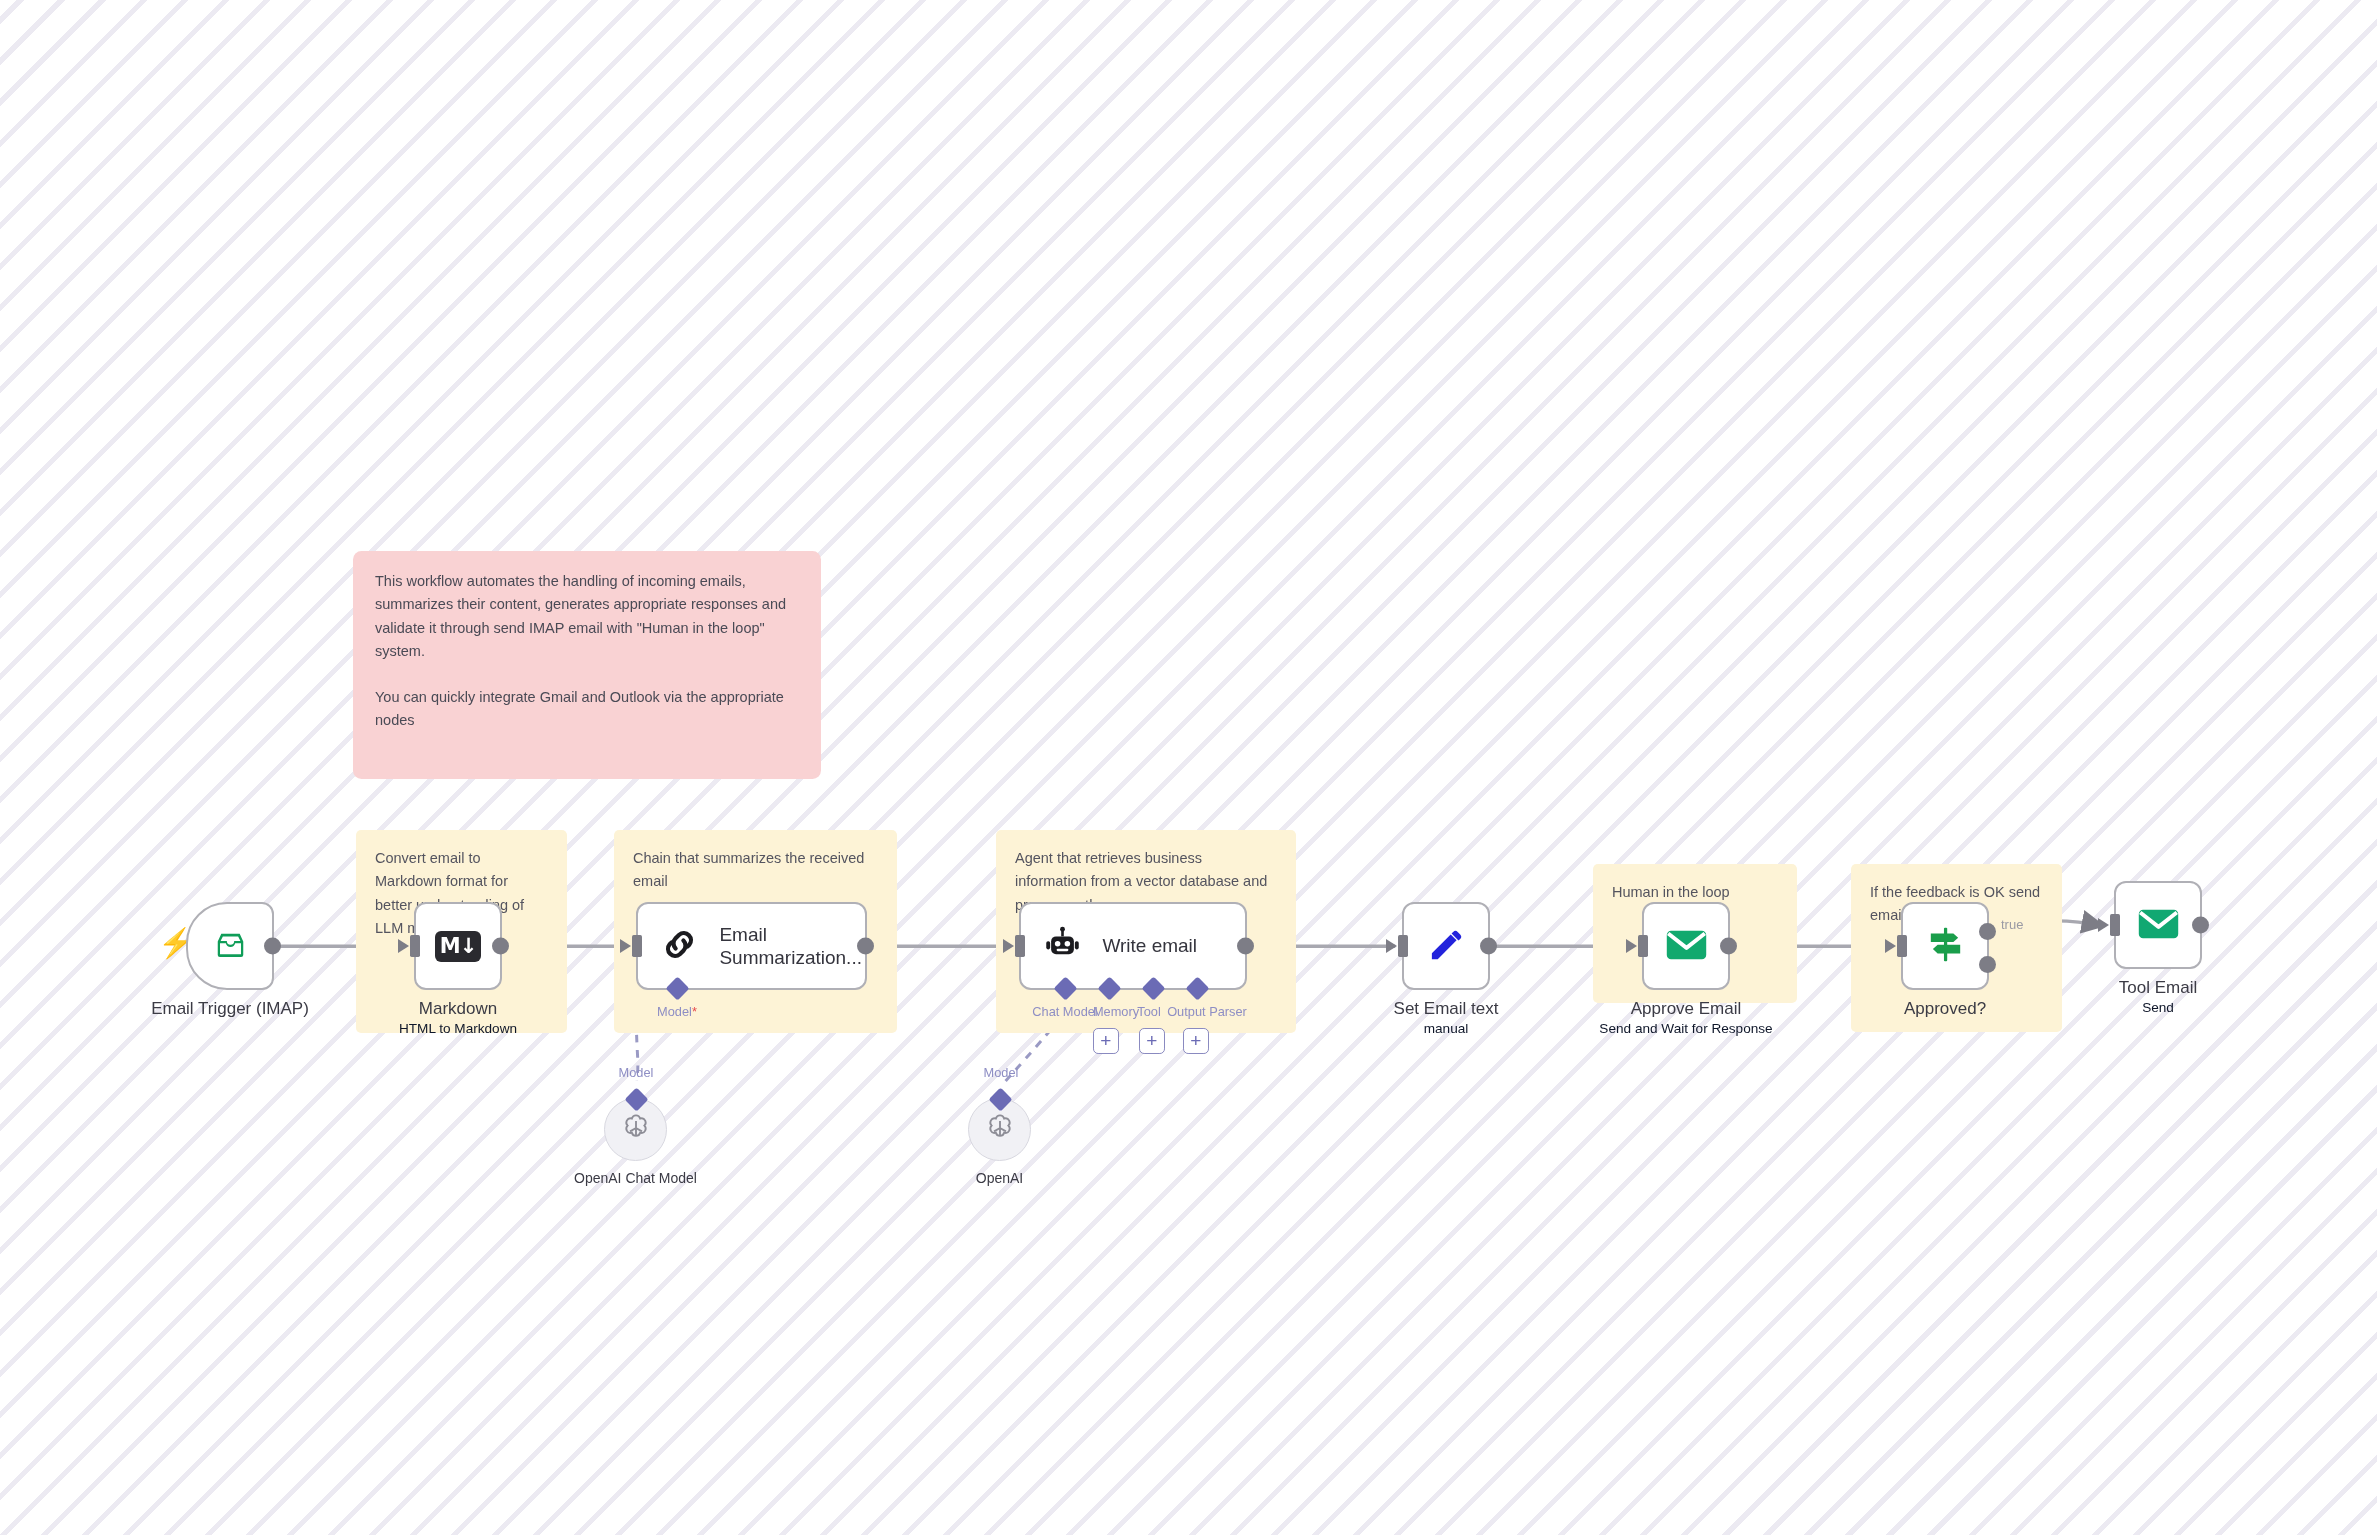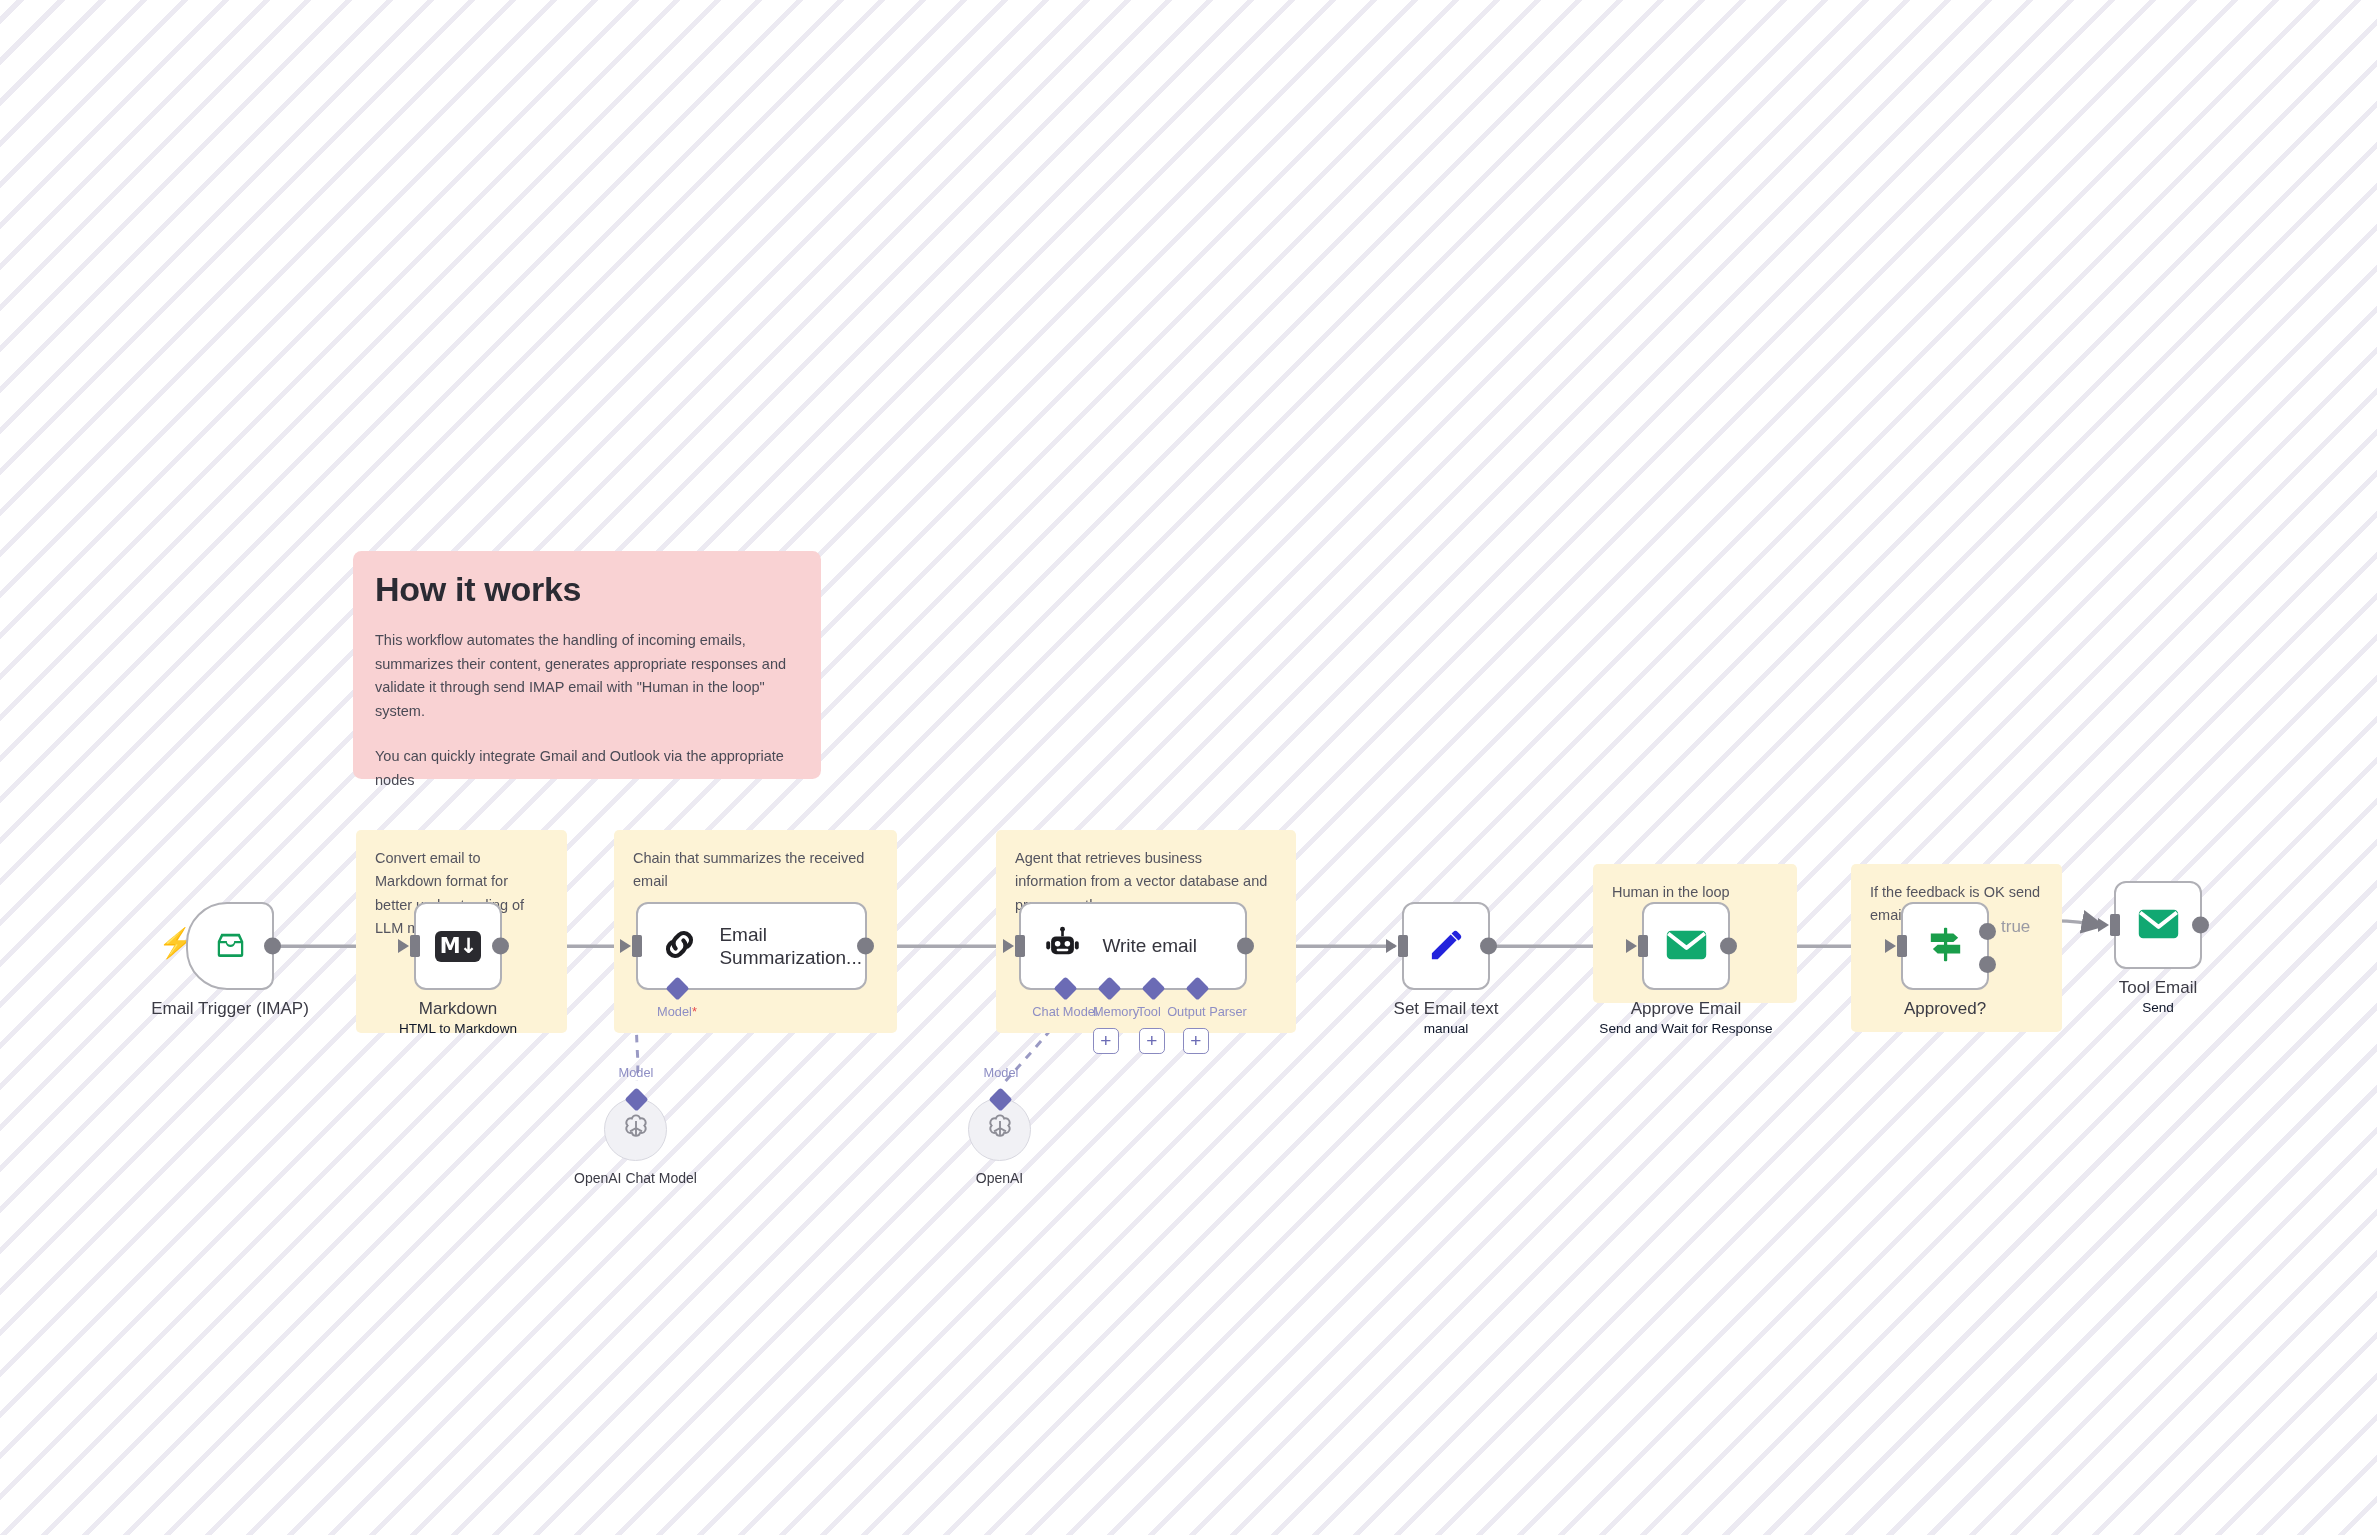--- a/index.html
+++ b/index.html
@@ -184,21 +184,21 @@
     font-family: "DejaVu Sans", sans-serif;
   }
   .bolt {
     position: absolute;
     font-size: 29px;
     color: #ff6d5a;
     line-height: 1;
   }
   .wire-label {
     position: absolute;
-    font-size: 17px;
+    font-size: 13px;
     color: #9a9aa4;
     white-space: nowrap;
     text-align: right;
   }
 </style>
 </head>
 <body>
 
 <div id="canvas">
 
@@ -225,21 +225,20 @@
 
     <path d="M 748 1198 C 748 1240 752 1250 748 1270" stroke="#9a9ac4" stroke-width="3.5" fill="none" stroke-dasharray="9 9"></path>
     <path d="M 1247 1196 C 1210 1240 1200 1250 1178 1275" stroke="#9a9ac4" stroke-width="3.5" fill="none" stroke-dasharray="9 9"></path>
 
     <line x1="1300" y1="1196" x2="1300" y2="1210" stroke="#9a9ac4" stroke-width="3"></line>
     <line x1="1353" y1="1196" x2="1353" y2="1210" stroke="#9a9ac4" stroke-width="3"></line>
     <line x1="1405" y1="1196" x2="1405" y2="1210" stroke="#9a9ac4" stroke-width="3"></line>
   </svg>
 
   <div class="sticky pink" style="left:353px; top:551px; width:468px; height:228px;">
-    <h2>How it works</h2>
     <p>This workflow automates the handling of incoming emails, summarizes their content, generates appropriate responses and validate it through send IMAP email with "Human in the loop" system.</p>
     <p>You can quickly integrate Gmail and Outlook via the appropriate nodes</p>
   </div>
 
   <div class="sticky yellow" style="left:356px; top:830px; width:211px; height:203px;">
     <div class="sticky-caption">Convert email to Markdown format for better understanding of LLM models</div>
   </div>
 
   <div class="sticky yellow" style="left:614px; top:830px; width:283px; height:203px;">
     <div class="sticky-caption">Chain that summarizes the received email</div>

